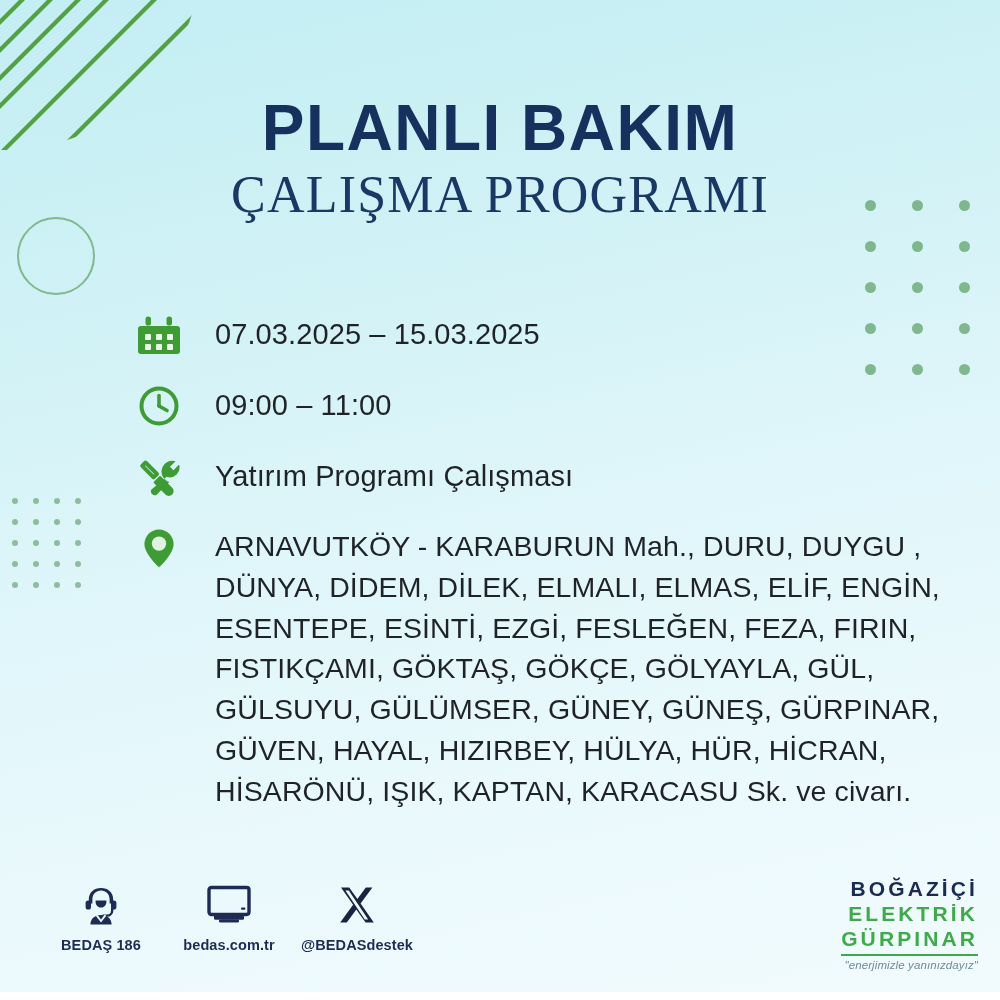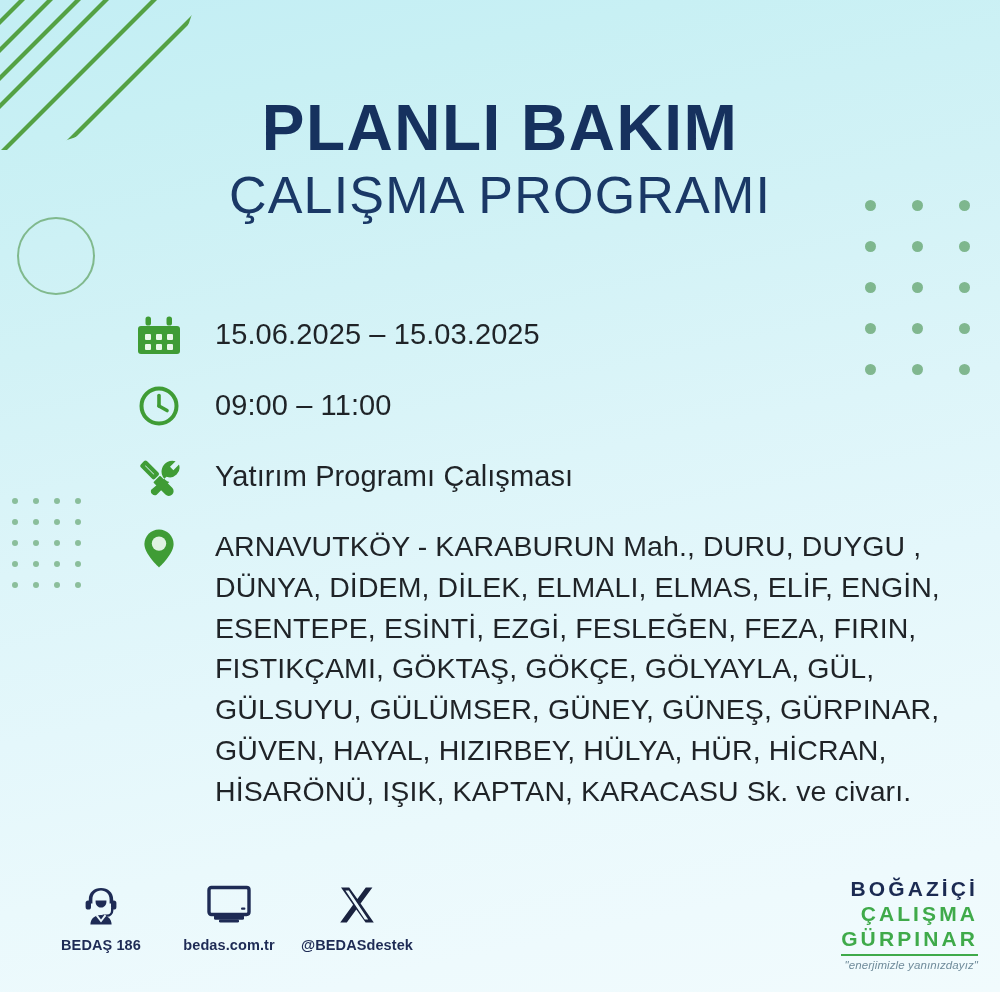--- a/index.html
+++ b/index.html
@@ -91,21 +91,21 @@
     margin: 0;
     font-family: "Liberation Sans", sans-serif;
   }
   .title-sub {
     font-size: 52px;
     font-weight: 400;
     letter-spacing: 1.2px;
     color: #1a3866;
     line-height: 1.12;
     margin: 6px 0 0 0;
-    font-family: Liberation Sans, sans-serif;
+    font-family: Liberation Serif, serif;
   }
 
   
   .info-rows {
     position: absolute;
     left: 138px;
     top: 312px;
     width: 830px;
   }
   .info-row {
@@ -300,21 +300,21 @@
           <g fill="#e9f7ea">
             <rect x="7" y="20" width="6" height="6" rx="1"></rect>
             <rect x="18" y="20" width="6" height="6" rx="1"></rect>
             <rect x="29" y="20" width="6" height="6" rx="1"></rect>
             <rect x="7" y="30" width="6" height="6" rx="1"></rect>
             <rect x="18" y="30" width="6" height="6" rx="1"></rect>
             <rect x="29" y="30" width="6" height="6" rx="1"></rect>
           </g>
         </svg>
       </span>
-      <span class="info-text">15.06.2025 – 15.03.2025</span>
+      <span class="info-text">07.03.2025 – 15.03.2025</span>
     </div>
 
     <div class="info-row row-time">
       <span class="info-icon">
         <svg width="42" height="42" viewBox="0 0 42 42" aria-hidden="true">
           <circle cx="21" cy="21" r="17.5" fill="none" stroke="#3f9c35" stroke-width="4"></circle>
           <line x1="21" y1="21" x2="21" y2="10.5" stroke="#3f9c35" stroke-width="3.6" stroke-linecap="round"></line>
           <line x1="21" y1="21" x2="29" y2="25.5" stroke="#3f9c35" stroke-width="3.6" stroke-linecap="round"></line>
         </svg>
       </span>
@@ -384,21 +384,21 @@
                      M9.4 6.6 l19.4 28.8 h3.4 L12.8 6.6 z" fill="#1a2340"></path>
           </svg>
         </span>
         <span class="contact-label">@BEDASdestek</span>
       </div>
 
     </div>
 
     <div class="brand">
       <div class="brand-l1">BOĞAZİÇİ</div>
-      <div class="brand-l2">ÇALIŞMA</div>
+      <div class="brand-l2">ELEKTRİK</div>
       <div class="brand-l3">GÜRPINAR</div>
       <div class="brand-rule"></div>
       <div class="brand-tag">"enerjimizle yanınızdayız"</div>
     </div>
 
   </div>
 
 </div>
 
 </body></html>

